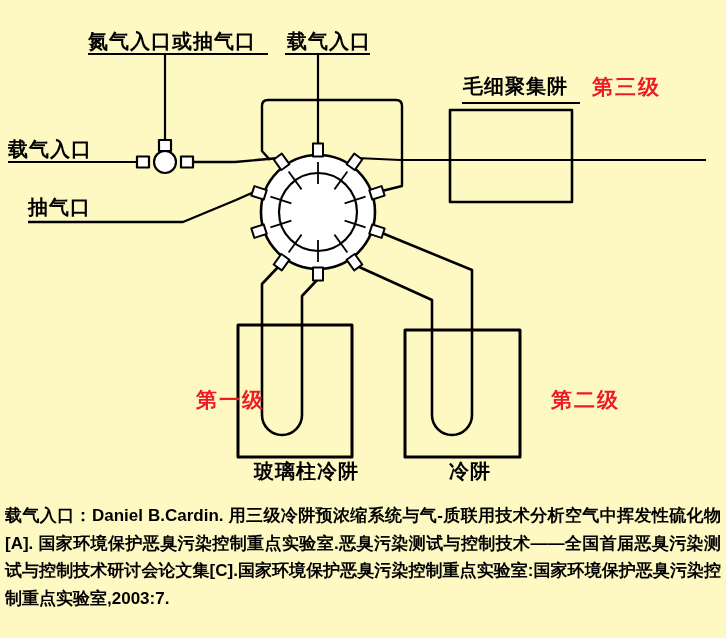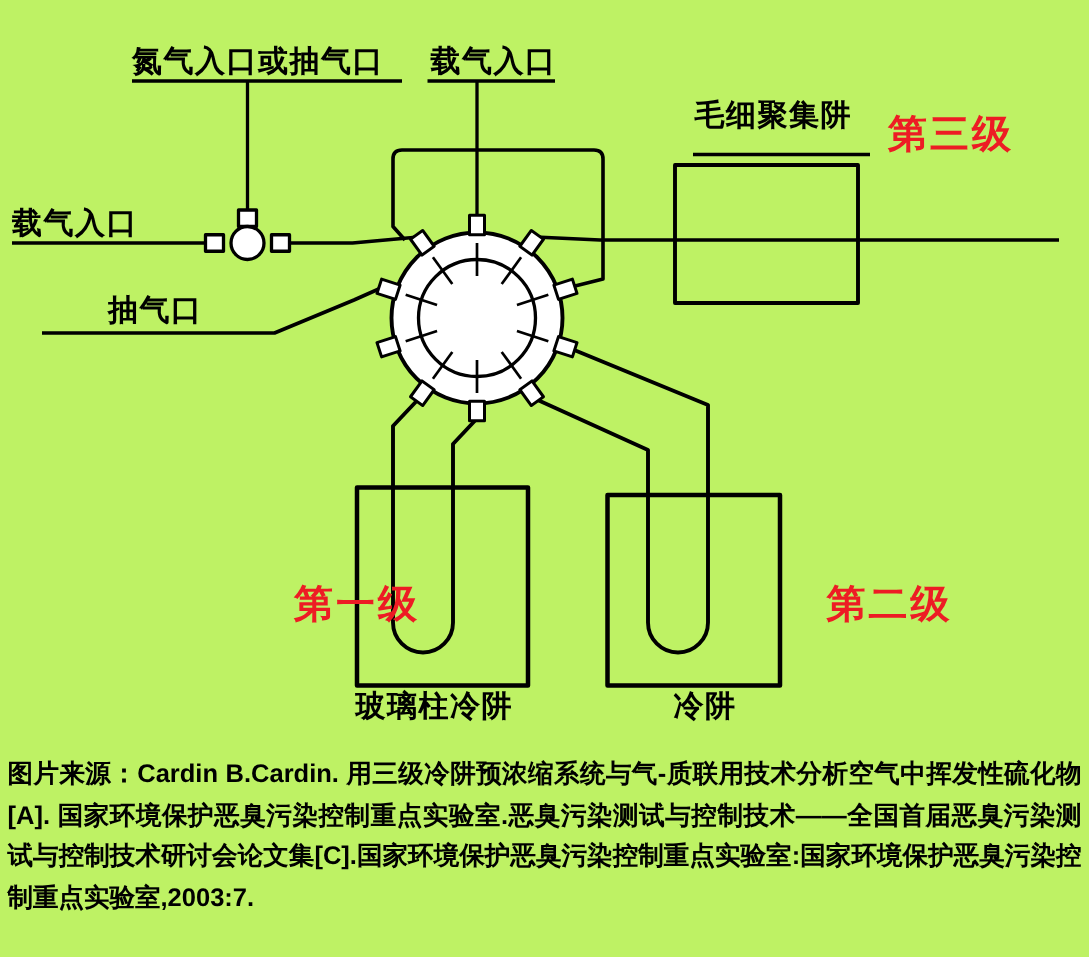--- a/index.html
+++ b/index.html
@@ -1,21 +1,21 @@
 <!DOCTYPE html>
 <html style="--stage-red: #ed1c24;"><head>
 <meta charset="utf-8">
 <style>
   html,body{margin:0;padding:0;background:#fff;}
-  .stage{position:relative;width:726px;height:638px;background:#bef264;overflow:hidden;
+  .stage{position:relative;width:726px;height:638px;background:#fef9c3;overflow:hidden;
          font-family:"Liberation Sans",sans-serif;}
   .diagram-svg{position:absolute;left:0;top:0;}
   .lbl{position:absolute;font-weight:bold;font-size:20px;color:#000;
        letter-spacing:1px;white-space:nowrap;line-height:1.1;}
-  .lbl.red{color:var(--stage-red,#ed1c24);font-size:26px;letter-spacing:2px;}
+  .lbl.red{color:var(--stage-red,#ed1c24);font-size:21px;letter-spacing:2px;}
   .caption{position:absolute;left:5px;top:502px;width:716px;
            font-weight:bold;font-size:17px;line-height:1.62;color:#000;
            text-align:justify;}
 </style>
 </head>
 <body>
 
 <div class="stage">
 
   <svg class="diagram-svg" width="726" height="500" viewBox="0 0 726 500">
@@ -69,22 +69,22 @@
         <rect x="137" y="156.5" width="12" height="11"></rect>
         <rect x="181" y="156.5" width="12" height="11"></rect>
         <circle cx="165" cy="162" r="11"></circle>
       </g>
     </g>
   </svg>
 
   <div class="lbl" style="left:88px;top:30px;">氮气入口或抽气口</div>
   <div class="lbl" style="left:287px;top:30px;">载气入口</div>
   <div class="lbl" style="left:8px;top:138px;">载气入口</div>
-  <div class="lbl" style="left:28px;top:196px;margin-left:44px;">抽气口</div>
-  <div class="lbl" style="left:463px;top:66px;">毛细聚集阱</div>
+  <div class="lbl" style="left:28px;top:196px;">抽气口</div>
+  <div class="lbl" style="left:463px;top:77px;font-family:Liberation Mono, monospace;">毛细聚集阱</div>
   <div class="lbl red" style="left:592px;top:75px;">第三级</div>
   <div class="lbl red" style="left:152px;top:388px;margin-left:44px;">第一级</div>
   <div class="lbl red" style="left:551px;top:388px;">第二级</div>
-  <div class="lbl" style="left:237px;top:460px;">玻璃柱冷阱</div>
+  <div class="lbl" style="left:254px;top:460px;">玻璃柱冷阱</div>
   <div class="lbl" style="left:449px;top:460px;">冷阱</div>
 
-  <div class="caption">图片来源：Cardin B.Cardin. 用三级冷阱预浓缩系统与气-质联用技术分析空气中挥发性硫化物[A]. 国家环境保护恶臭污染控制重点实验室.恶臭污染测试与控制技术——全国首届恶臭污染测试与控制技术研讨会论文集[C].国家环境保护恶臭污染控制重点实验室:国家环境保护恶臭污染控制重点实验室,2003:7.</div>
+  <div class="caption">载气入口：Daniel B.Cardin. 用三级冷阱预浓缩系统与气-质联用技术分析空气中挥发性硫化物[A]. 国家环境保护恶臭污染控制重点实验室.恶臭污染测试与控制技术——全国首届恶臭污染测试与控制技术研讨会论文集[C].国家环境保护恶臭污染控制重点实验室:国家环境保护恶臭污染控制重点实验室,2003:7.</div>
 </div>
 
 </body></html>

